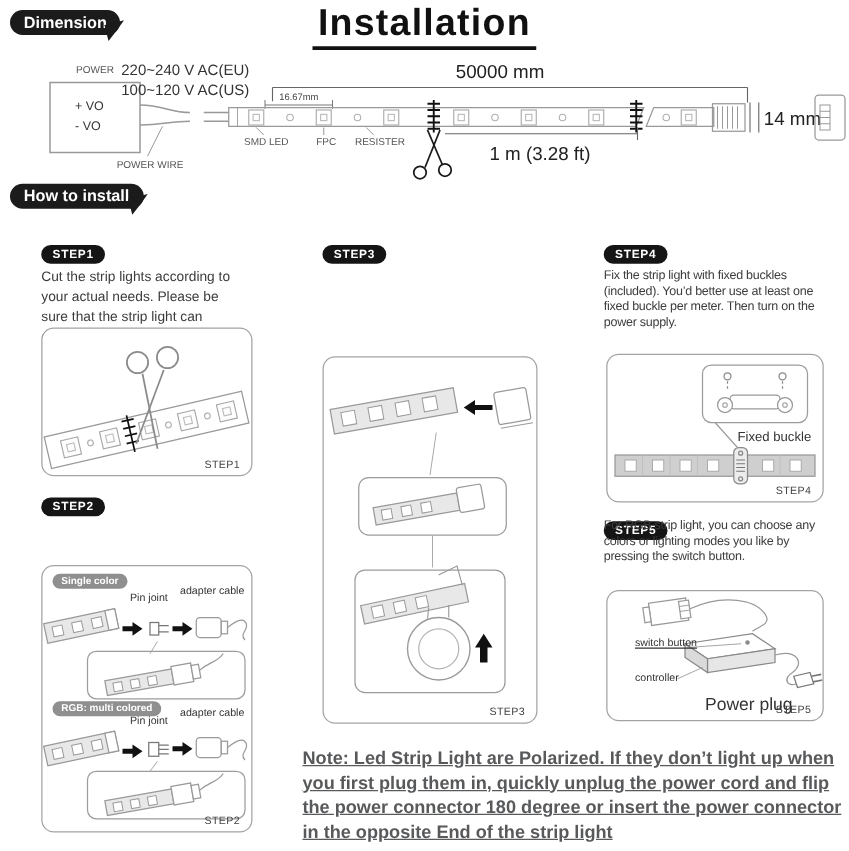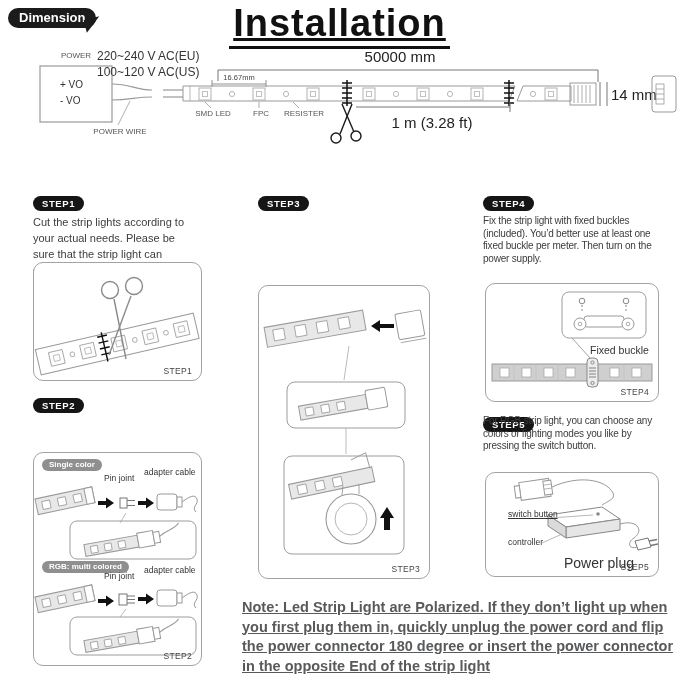--- a/index.html
+++ b/index.html
@@ -16,22 +16,22 @@
   .bubble-lg{font-size:13px;}
 
   
   .step-badge{position:absolute;background:#151515;color:#fff;font-weight:bold;
           font-size:9.5px;letter-spacing:.6px;border-radius:8px;padding:2.5px 9px 3px;line-height:1;}
   .step-badge:after{content:"";position:absolute;right:-5px;bottom:-2px;width:0;height:0;
           border:5px solid transparent;border-left:7px solid #9a9a9a;border-top:4px solid #9a9a9a;
           transform:rotate(-18deg);z-index:-1;}
 
   .title-wrap{position:absolute;top:2px;left:0;width:679px;text-align:center;}
-  .title{display:inline-block;font-size:38px;font-weight:800;letter-spacing:1px;color:#111;
-         border-bottom:3px solid #111;padding:0 4px 1px;text-decoration:underline;}
+  .title{display:inline-block;font-size:30px;font-weight:800;letter-spacing:1px;color:#111;
+         border-bottom:3px solid #111;padding:0 4px 1px;}
 
   .step-text{position:absolute;white-space:pre;color:#3c3c3c;}
   .txt-lg{font-size:11px;line-height:16px;}
   .txt-sm{font-size:10px;line-height:12.5px;letter-spacing:-0.2px;}
 
   .fig{position:absolute;border:1px solid #a3a3a3;border-radius:10px;background:#fff;}
   .fig svg{position:absolute;left:0;top:0;}
   .fig-caption{position:absolute;right:9px;bottom:4px;font-size:8.5px;color:#444;letter-spacing:.3px;}
 
   .mini-badge{position:absolute;background:#8f8f8f;color:#fff;font-weight:bold;font-size:8px;
@@ -177,20 +177,23 @@
 
     <g>
       <rect x="652" y="36" width="24" height="36" rx="3" class="ln" stroke-width="1"></rect>
       <rect x="656" y="44" width="8" height="20" class="ln" stroke-width="0.8"></rect>
       <line x1="656" y1="49" x2="664" y2="49" class="ln" stroke-width="0.8"></line>
       <line x1="656" y1="54" x2="664" y2="54" class="ln" stroke-width="0.8"></line>
       <line x1="656" y1="59" x2="664" y2="59" class="ln" stroke-width="0.8"></line>
     </g>
   </svg>
 
+  <div class="bubble bubble-lg" style="left:8px;top:147px;">
+    <span>How to install</span>
+  </div>
 
   <div class="step-badge" style="left:33px;top:196px;">
     <span>STEP1</span>
   </div>
   <div class="step-text txt-lg" style="left:33px;top:214px;">Cut the strip lights according to
 your actual needs. Please be
 sure that the strip light can
 only be cut in meters.</div>
   <div class="fig" style="left:33px;top:262px;width:167px;height:117px;">
     <svg width="167" height="117" viewBox="0 0 167 117">

